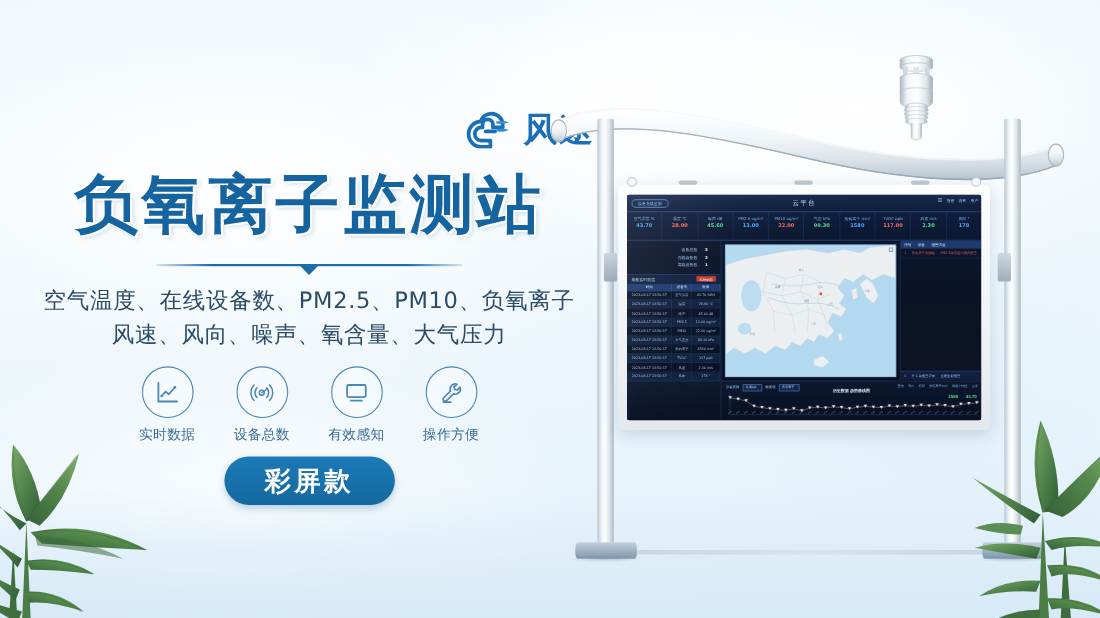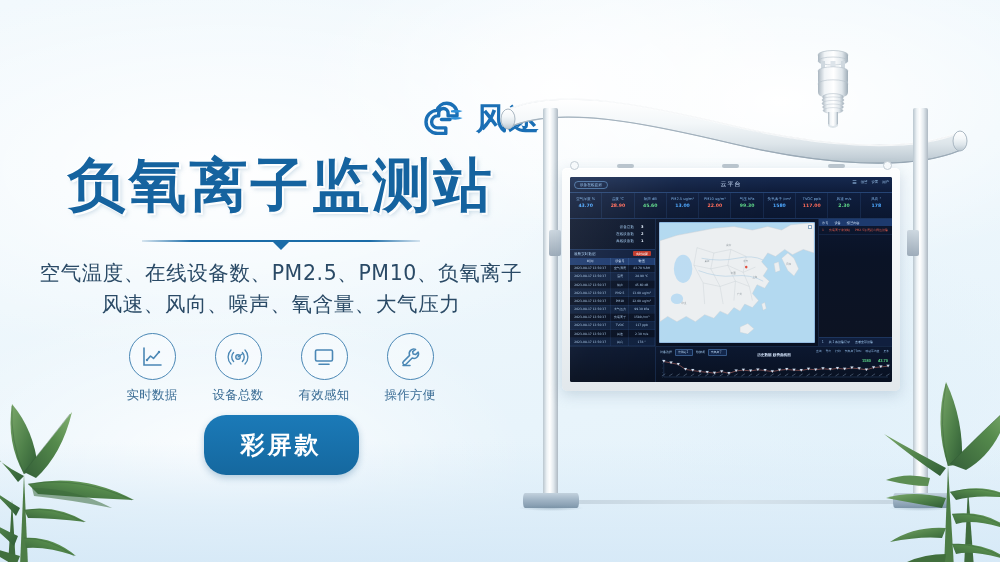--- a/index.html
+++ b/index.html
@@ -111,21 +111,21 @@
     font-size: 12.5px; color: #3b6d95; letter-spacing: .3px;
     font-family: "DejaVu Sans", "Liberation Sans", sans-serif;
   }
 
   
   .cta-wrap {
     position: absolute; left: 0; right: 0; top: 415px;
     display: flex; justify-content: center; padding-left: 22px;
   }
   .cta {
-    min-width: 155px; height: 60px; padding: 12px 26px;
+    min-width: 155px; height: 44px; padding: 12px 26px;
     border-radius: 22px; border: none;
     background: linear-gradient(to bottom, #1b7ab8, #15689f);
     color: #fff; font-size: 24px; font-weight: 700; letter-spacing: 3px;
     display: flex; align-items: center; justify-content: center;
     box-shadow: 0 3px 7px rgba(20,90,140,.28);
     cursor: pointer;
     font-family: "DejaVu Sans", "Liberation Sans", sans-serif;
   }
 
   

